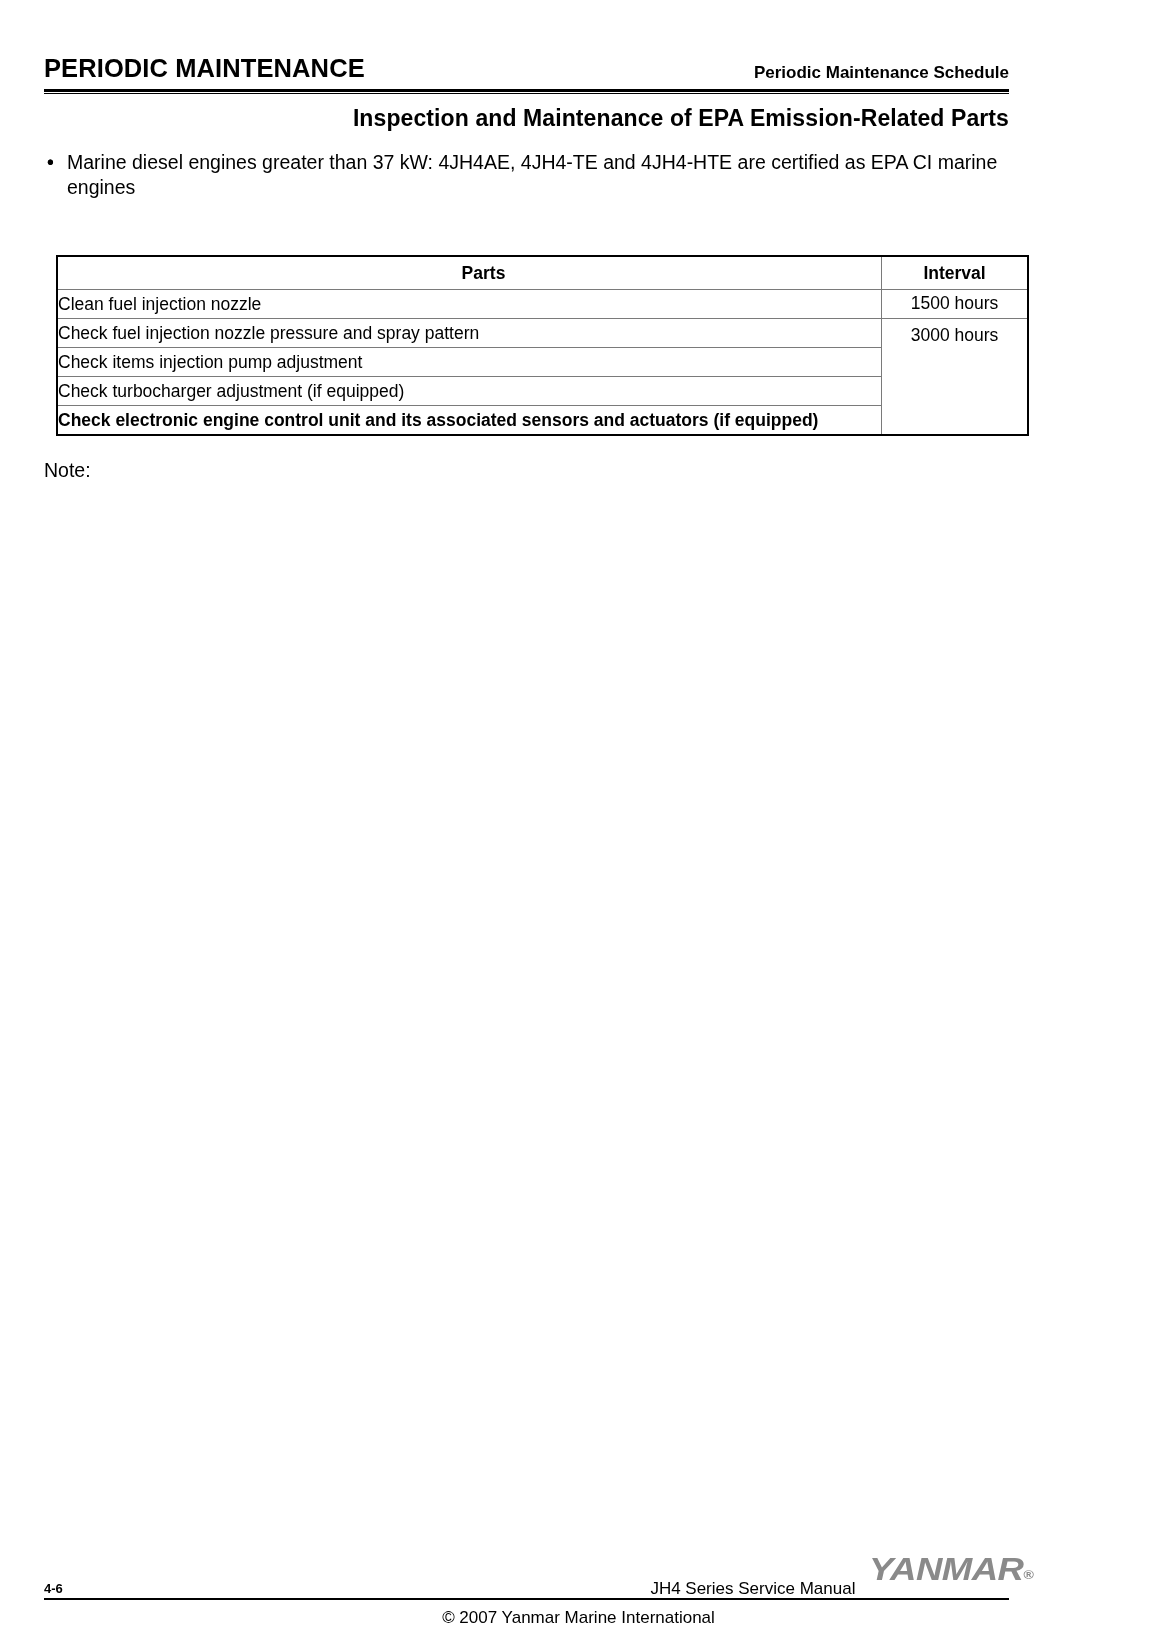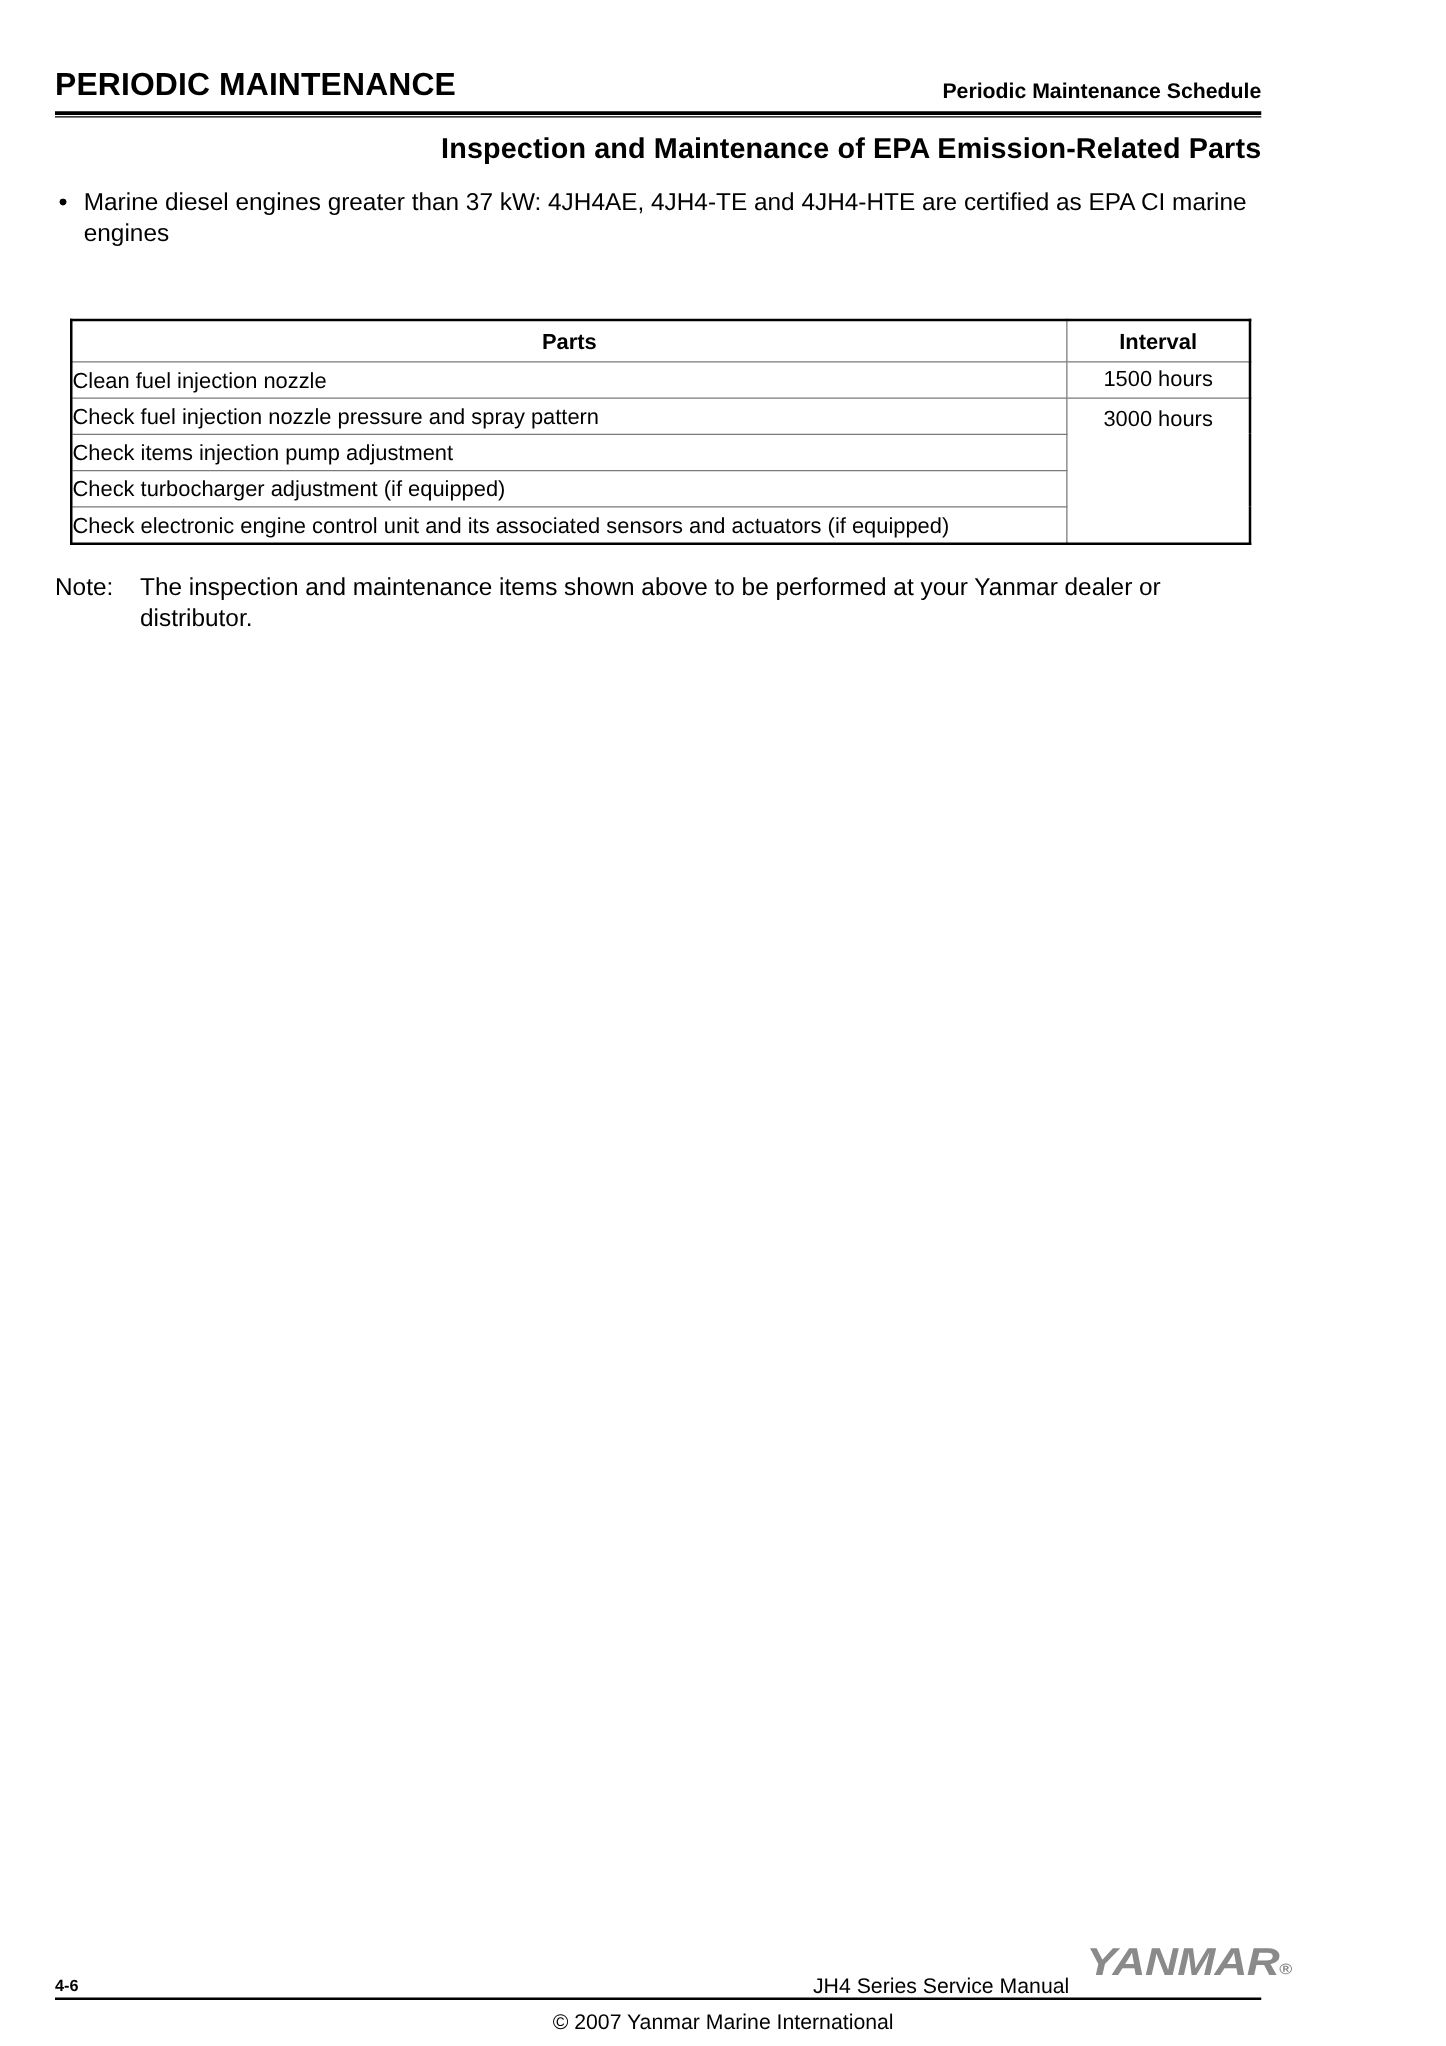--- a/index.html
+++ b/index.html
@@ -125,31 +125,31 @@
     vertical-align: middle;
     font-weight: normal;
   }
   
   table.parts-table {
     border: 2.5px solid #000;
   }
   table.parts-table tr > *:first-child { border-left: none; }
   table.parts-table tr > *:last-child  { border-right: none; }
   table.parts-table thead tr > * { border-top: none; }
-  table.parts-table tbody tr:last-child > * { border-bottom: none; }
+  table.parts-table tbody tr:last-child > * { border-bottom: none; font-weight: bold; }
 
   table.parts-table thead th {
     border-bottom: 1px solid #7a7a7a;
     font-size: 17.5px;
     font-weight: bold;
     text-align: center;
     height: 32px;
     line-height: 32px;
   }
-  table.parts-table thead th.col-parts { width: 795px; }
+  table.parts-table thead th.col-parts { width: 795px; padding-left: 28px; }
   table.parts-table thead th.col-interval { width: 145px; }
 
   td.parts-cell {
     font-size: 17.5px;
     height: 28px;
     line-height: 28px;
     padding-left: 8px;
     text-align: left;
     white-space: nowrap;
   }
@@ -304,21 +304,20 @@
           </tr>
           <tr>
             <td class="parts-cell">Check electronic engine control unit and its associated sensors and actuators (if equipped)</td>
           </tr>
         </tbody>
       </table>
     </div>
 
     <div class="note">
       <div class="note-label">Note:</div>
-      <div class="note-body">The inspection and maintenance items shown above to be performed at your Yanmar dealer or distributor.</div>
     </div>
 
   </div>
 
   <div class="footer">
     <div class="footer-row">
       <div class="footer-page">4-6</div>
       <div class="footer-right">
         <div class="footer-manual">JH4 Series Service Manual</div>
         <div class="yanmar-logo"><span>YANMAR</span><span class="reg">®</span></div>

